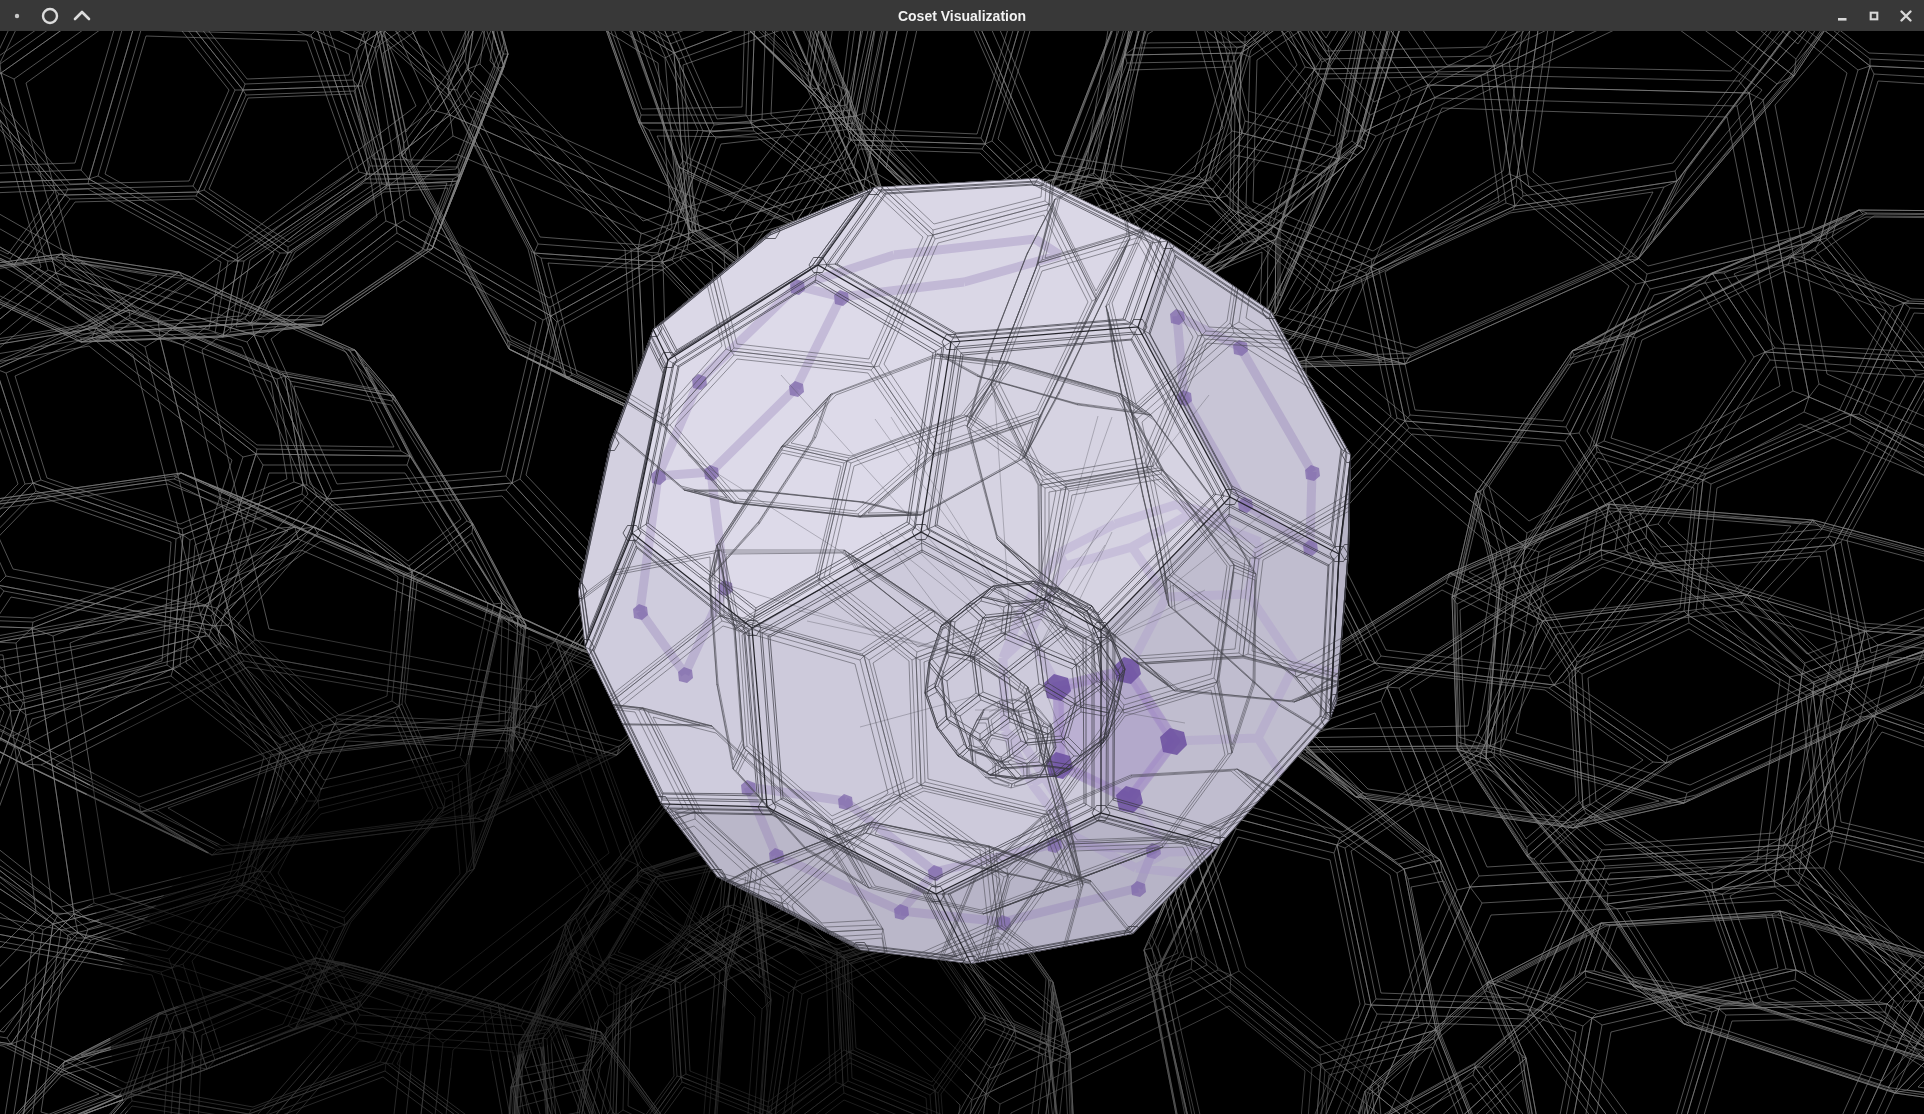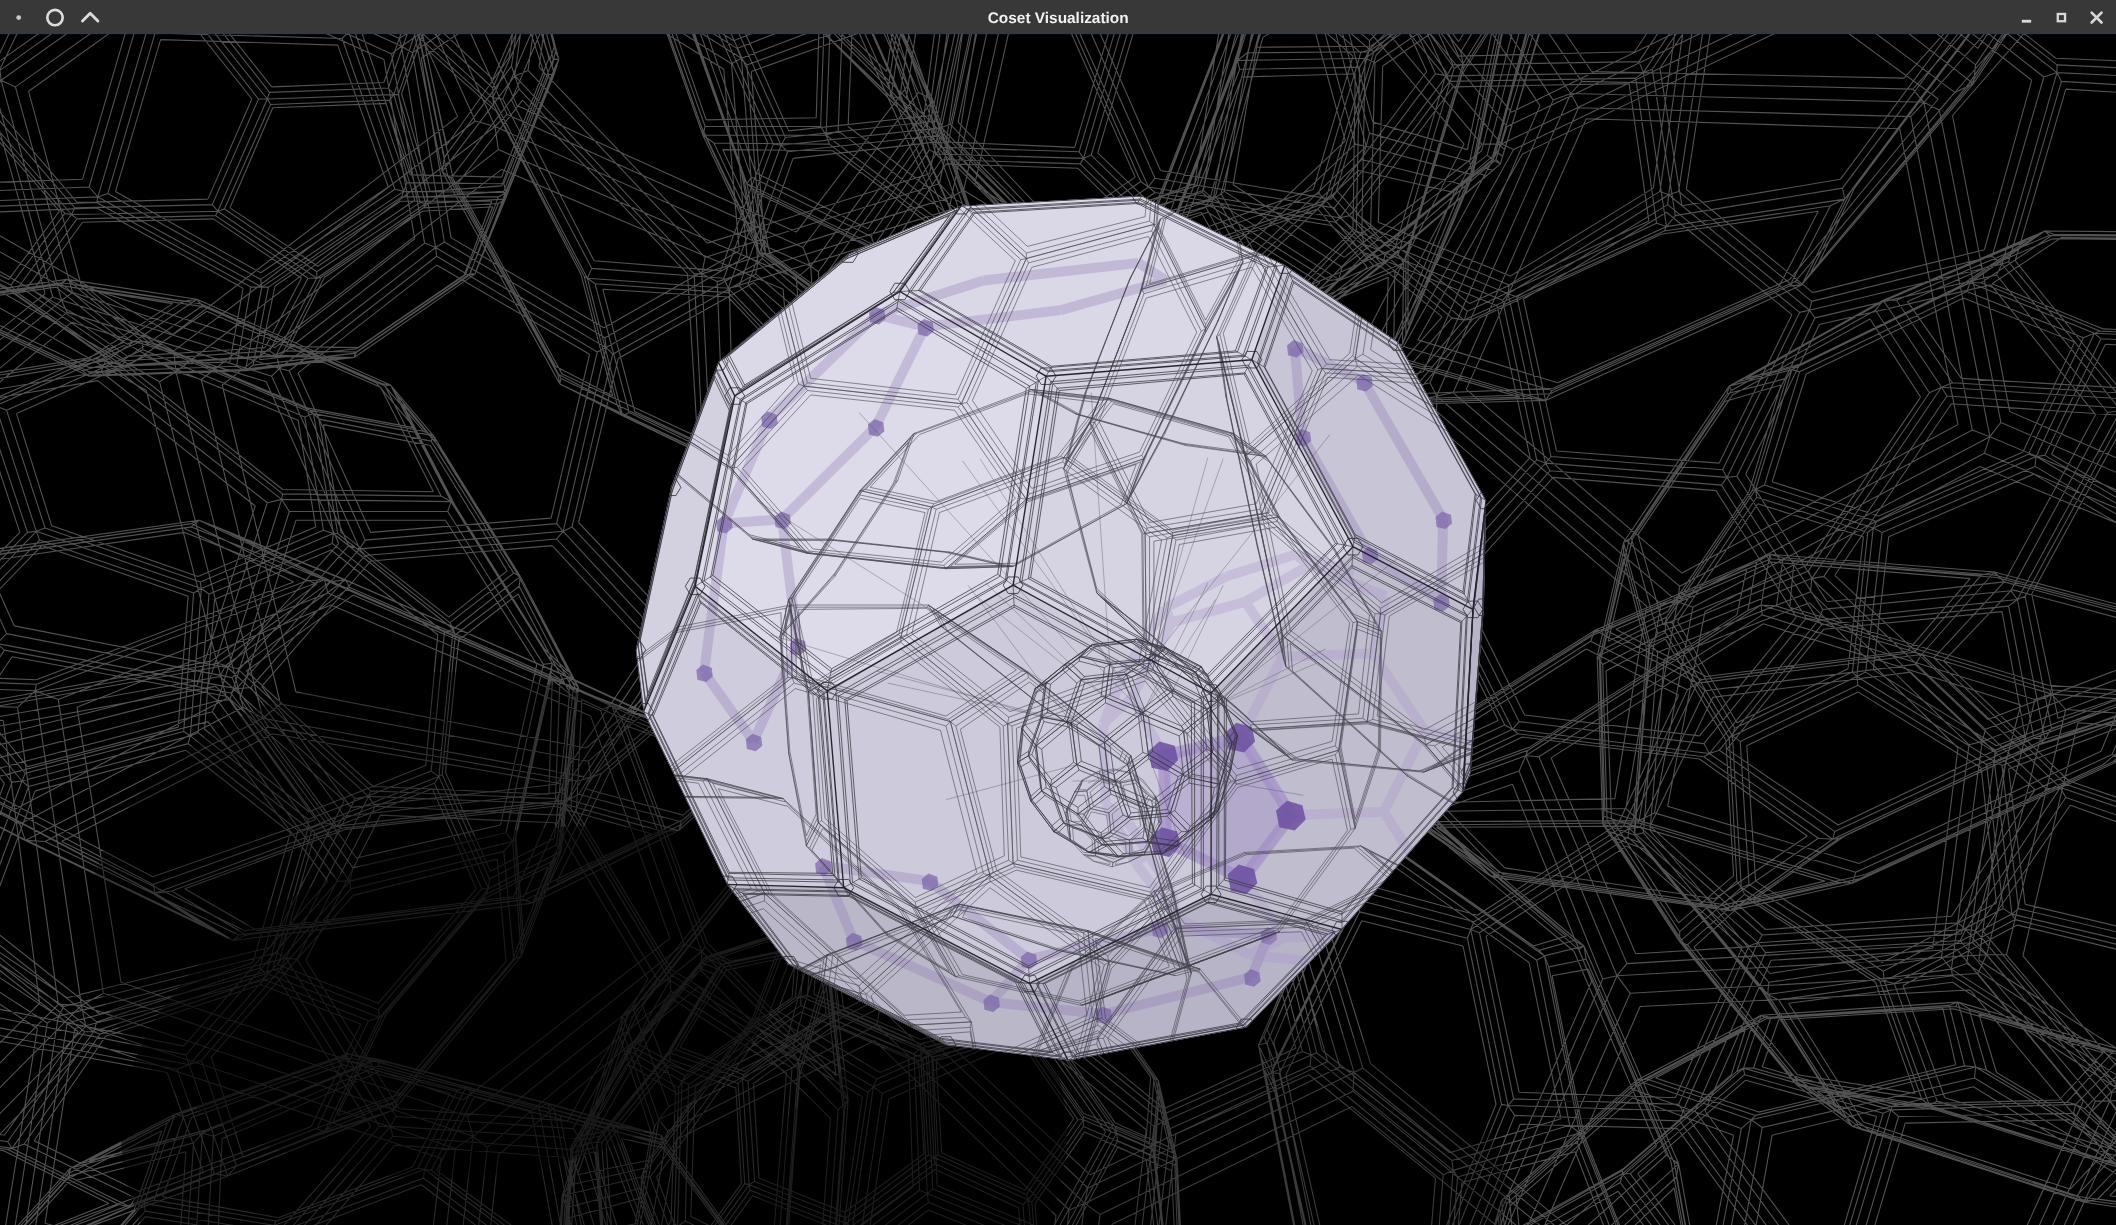--- a/index.html
+++ b/index.html
@@ -1,15 +1,15 @@
 <!DOCTYPE html>
 <html><head><meta charset="utf-8"><style>
 html,body{margin:0;padding:0;background:#000;width:1924px;height:1114px;overflow:hidden}
 *{box-sizing:border-box;font-family:"Liberation Sans",sans-serif}
-#tb{position:absolute;top:0;left:0;width:1924px;height:31px;background:#1d4ed8}
+#tb{position:absolute;top:0;left:0;width:1924px;height:31px;background:#fef9c3}
 #canvas{position:absolute;top:31px;left:0}
 </style></head><body>
 <div id="canvas"><svg width="1924" height="1083" viewBox="0 0 1924 1083" xmlns="http://www.w3.org/2000/svg" shape-rendering="geometricPrecision">
       <defs>
         <radialGradient id="ball" cx="42%" cy="34%" r="78%">
           <stop offset="0%" stop-color="#dcdae6"></stop>
           <stop offset="55%" stop-color="#cbc9d7"></stop>
           <stop offset="85%" stop-color="#b7b4c6"></stop>
           <stop offset="100%" stop-color="#a6a3b5"></stop>
         </radialGradient>

